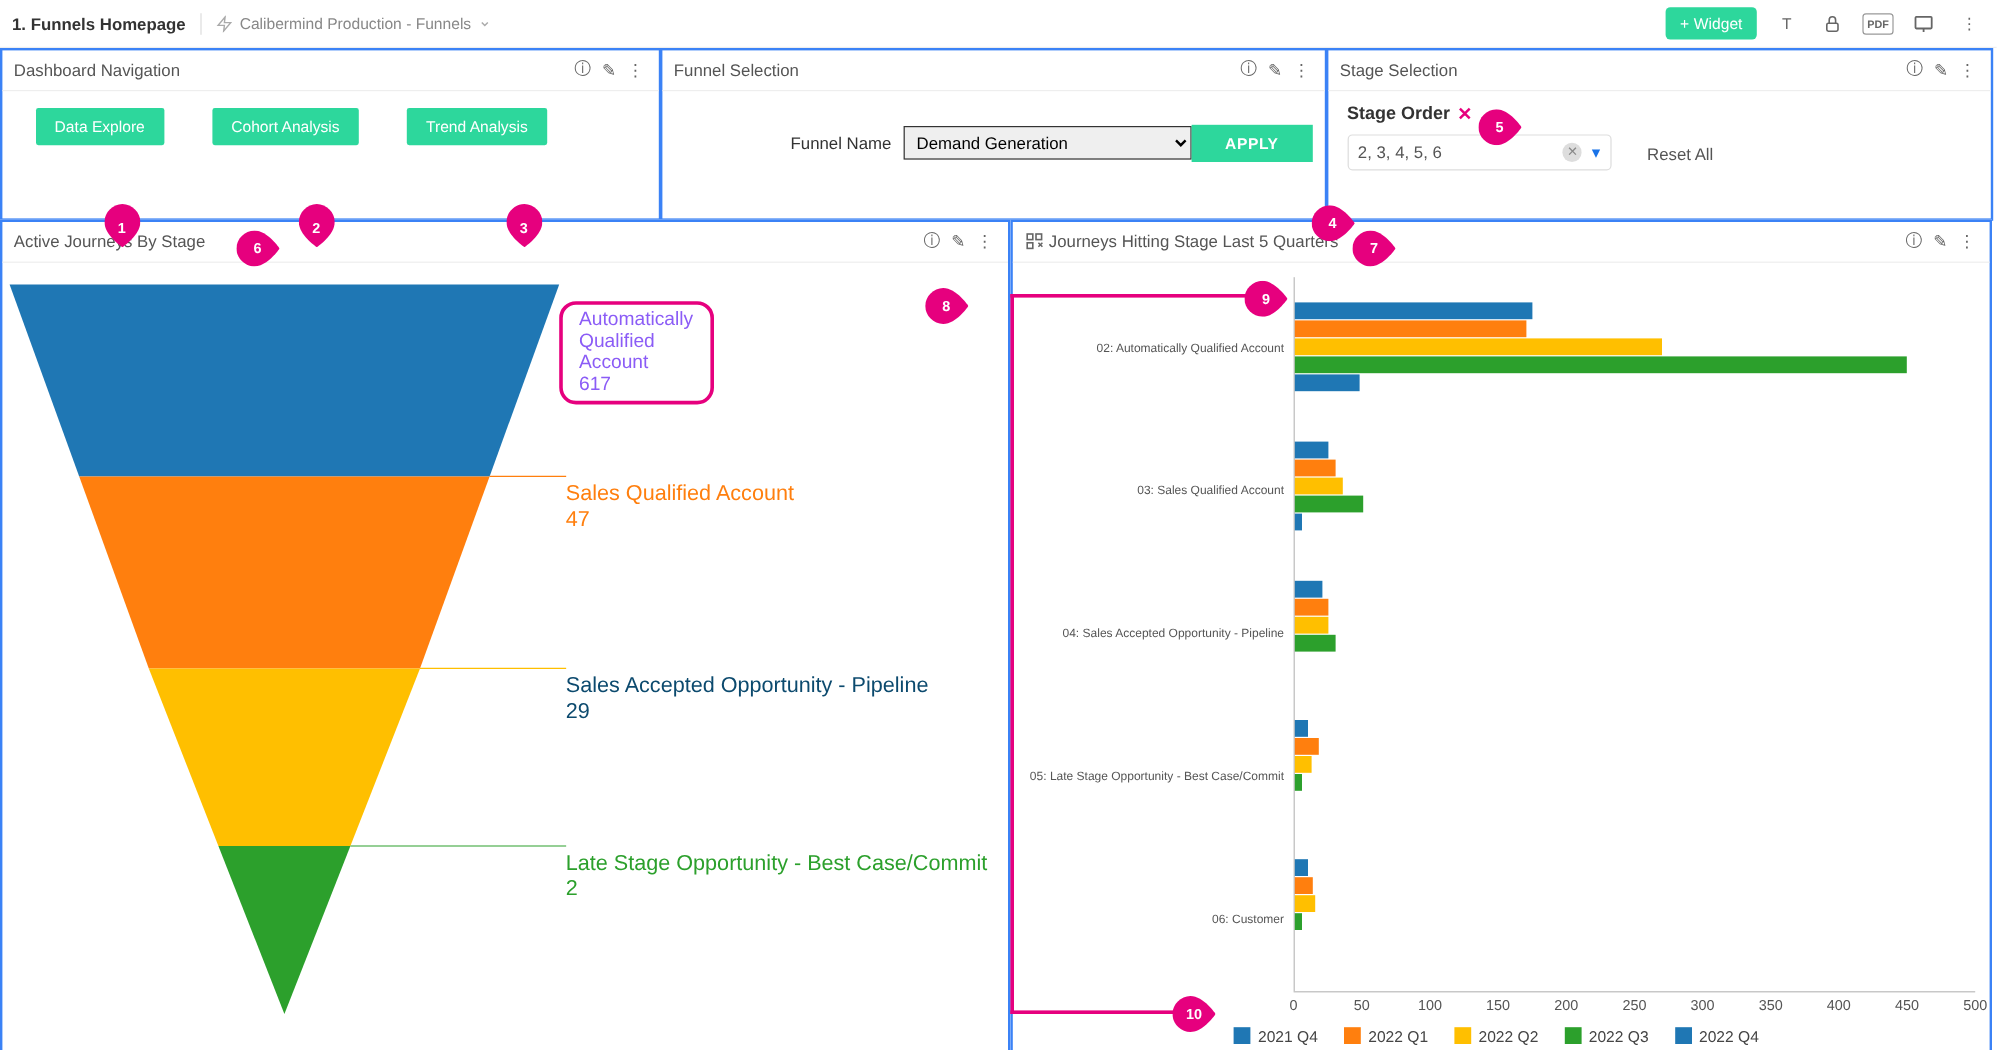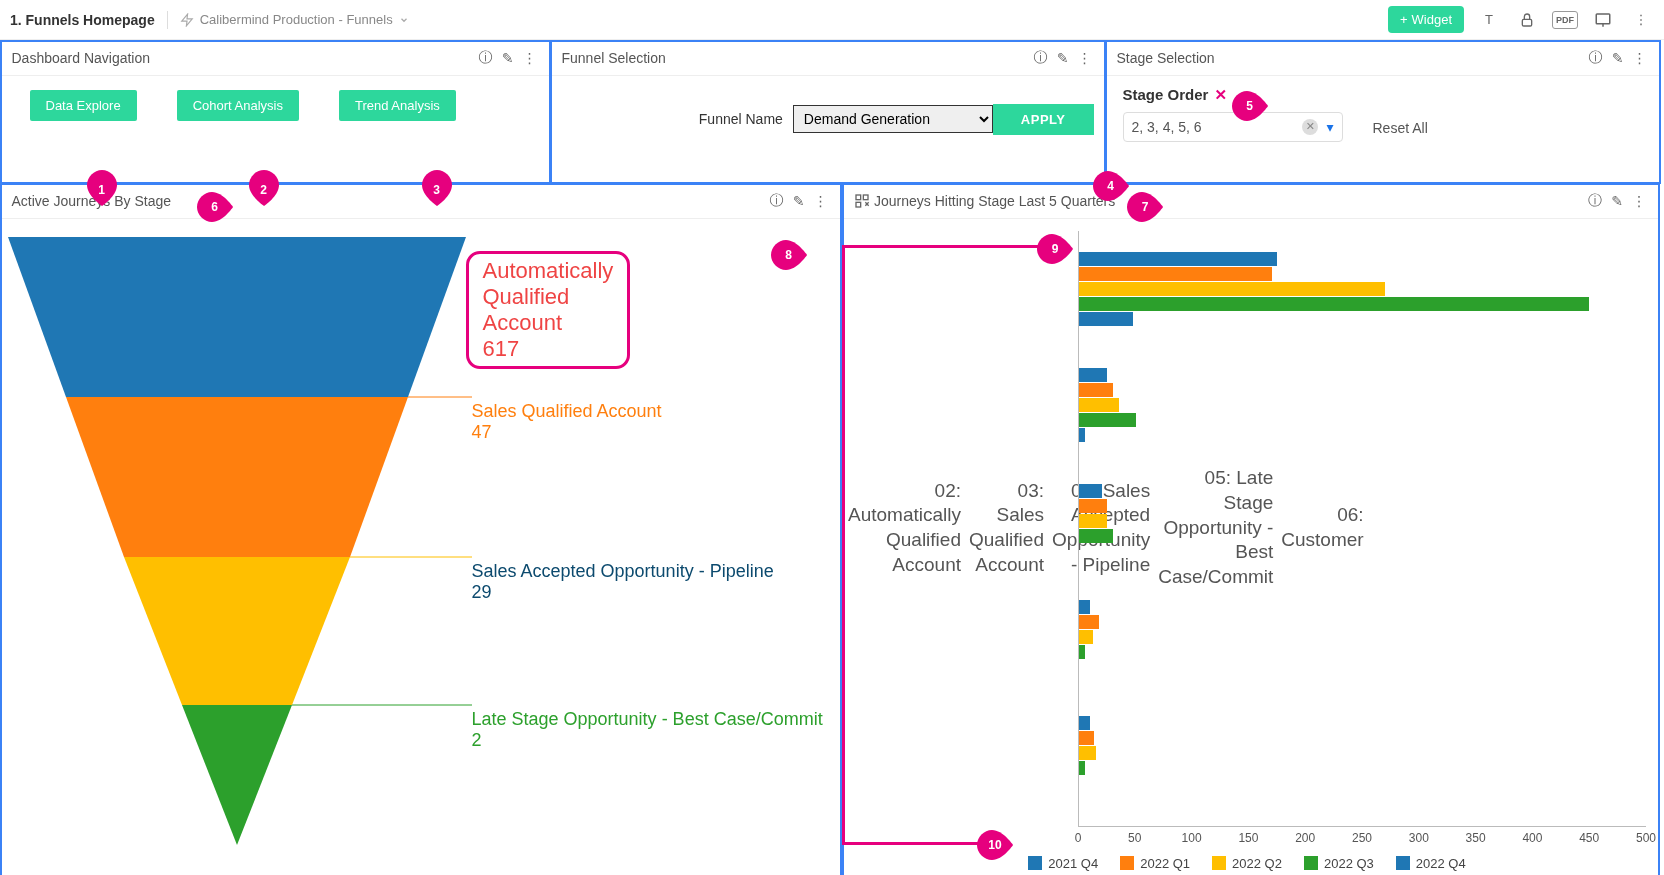--- a/index.html
+++ b/index.html
@@ -15,39 +15,39 @@
   .icon-btn.pdf { border:1px solid #999; border-radius:3px; font-size:9px; font-weight:700; padding:0 3px; width:auto; height:18px;}
   .grid { display: grid; grid-template-columns: 550px 555px 555px; grid-auto-rows: min-content; }
   .panel { border: 2px solid #3b82f6; margin: -0.5px; position: relative; background:#fff; }
   .phead { display: flex; align-items: center; height: 34px; padding: 0 8px 0 10px; border-bottom: 1px solid #eee; font-size: 14px; color: #555; }
   .phead-title { flex: 1; }
   .phead .icon-btn { width: 22px; }
   .nav-row { display: flex; gap: 40px; padding: 14px 28px; }
   .tealbtn { background: #2dd79c; color: #fff; padding: 8px 16px; border-radius: 2px; font-size: 13px; cursor:pointer; white-space:nowrap;}
   .funnel-row { display: flex; align-items: center; padding: 28px 10px 40px; justify-content: flex-end; }
   .funnel-row label { font-weight: 500; font-size: 14px; color:#333; margin-right:10px;}
-  select.fsel { padding: 4px 6px; font-size: 14px; width: 200px; border:1px solid #333; }
+  select.fsel { padding: 4px 6px; font-size: 14px; width: 240px; border:1px solid #333; }
   .apply { background: #2dd79c; color: #fff; padding: 8px 28px; font-weight: 600; letter-spacing: .5px; cursor:pointer;}
   .stage-sel-body { padding: 10px 16px 40px; display:flex; gap:30px; align-items:flex-end;}
   .stage-sel-left { flex:0 0 220px;}
   .stage-label { font-weight: 600; font-size: 15px; display:flex; align-items:center; gap:4px; margin-bottom:8px;}
   .stage-input { border:1px solid #ddd; border-radius:4px; padding:6px 8px; display:flex; align-items:center; gap:8px; font-size:14px; color:#555;}
   .stage-input .val { flex:1;}
   .reset { color:#555; font-size:14px; cursor:pointer; padding-bottom:6px;}
   .wide-left { grid-column: 1 / span 2; }
   .funnel-body { display:flex; height: 660px; padding: 10px 8px 10px 0; position:relative;}
   .funnel-svg { flex: 0 0 470px; }
   .funnel-labels { flex:1; position:relative;}
   .flabel { position:absolute; left:0; font-size:18px; }
   .flabel .l1 { display:block; }
   .flabel .l2 { display:block; }
-  .highlight-box { position:absolute; border:3px solid #e6007e; border-radius:14px; padding:4px 14px; top:10px; left:-6px; font-size:22px; color:#ef4444;}
+  .highlight-box { position:absolute; border:3px solid #e6007e; border-radius:14px; padding:4px 14px; top:10px; left:-6px; font-size:16px; color:#8b5cf6;}
   .bar-chart-body { padding: 12px 12px 8px 4px; height: 660px; display:flex; flex-direction:column;}
   .bar-area { flex:1; display:flex; }
-  .ylabels { width: 230px; display:flex; font-size:19px; color:#555;}
+  .ylabels { width: 230px; display:flex; flex-direction:column; font-size:10px; color:#555;}
   .ylabels .cat { flex:1; display:flex; align-items:center; justify-content:flex-end; text-align:right; padding-right:8px; line-height:1.3;}
   .bars-col { flex:1; position:relative; border-left:1px solid #bbb; }
   .bar { position:absolute; height:14px; left:0; }
   .xaxis { height:24px; position:relative; margin-left:230px; border-top:1px solid #bbb;}
   .xaxis .tick { position:absolute; top:4px; font-size:12px; color:#555; transform:translateX(-50%);}
   .legend { display:flex; gap:22px; justify-content:center; margin-top:6px; font-size:13px; color:#444; flex-wrap:wrap;}
   .legend .item{display:flex;align-items:center;gap:6px;}
   .legend .sw{width:14px;height:14px;}
   
   .pin { position:absolute; width:30px; height:36px; pointer-events:none; z-index:50;}

